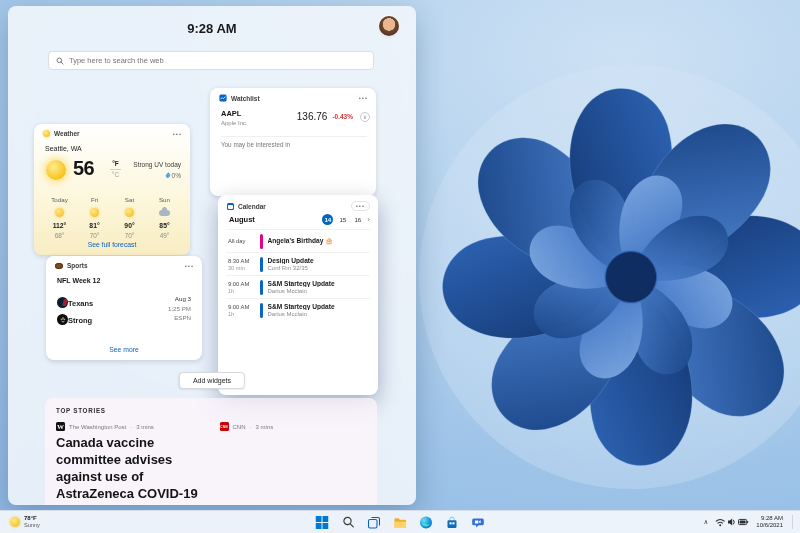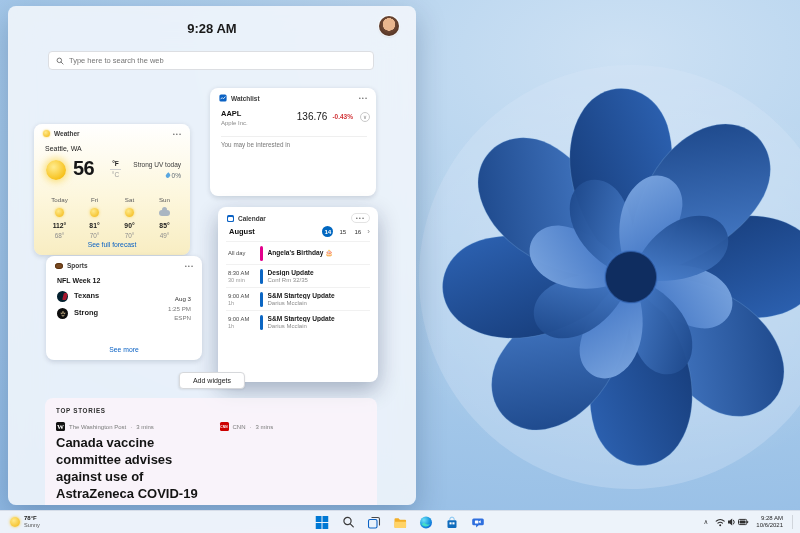--- a/index.html
+++ b/index.html
@@ -87,21 +87,21 @@
   .stock-right{position:absolute;right:14px;top:2px;display:flex;align-items:center;gap:5px;}
   .stock-price{font-size:10px;color:#161616;}
   .stock-chg{font-size:6.5px;font-weight:600;}
   .stock-badge{position:absolute;right:-3px;top:3px;width:10px;height:10px;box-sizing:border-box;
     border:1px solid #c9c9c9;border-radius:50%;color:#8a8a8a;font-size:5.5px;
     display:flex;align-items:center;justify-content:center;background:#fff;}
   .interest-note{position:absolute;top:48px;left:11px;right:9px;border-top:1px solid #efefef;
     padding-top:4px;font-size:6.3px;color:#787878;}
 
   
-  .calendar-card{left:210px;top:201px;width:160px;height:175px;
+  .calendar-card{left:210px;top:189px;width:160px;height:200px;
     box-shadow:0 8px 22px rgba(0,20,60,.30);}
   .cal-glyph{width:7px;height:7px;border-radius:1.5px;background:#0b62c4;position:relative;}
   .cal-glyph::after{content:"";position:absolute;left:1px;right:1px;top:2.5px;bottom:1px;
     background:#fff;border-radius:1px;}
   .cal-month-row{position:absolute;top:19px;left:11px;right:8px;display:flex;align-items:center;}
   .cal-month{font-size:7.5px;font-weight:700;color:#111;}
   .cal-dates{margin-left:auto;display:flex;align-items:center;gap:4px;}
   .cal-date{width:11px;height:11px;border-radius:50%;font-size:6.2px;color:#333;
     display:flex;align-items:center;justify-content:center;}
   .cal-date.selected{color:#fff;font-weight:700;}
@@ -116,21 +116,21 @@
   .ev-text{flex:1;min-width:0;}
   .ev-title{font-size:6.6px;font-weight:700;color:#181818;white-space:nowrap;overflow:hidden;}
   .ev-sub{font-size:6px;color:#8c8c8c;margin-top:1.5px;}
 
   
   .sports-card{left:38px;top:250px;width:156px;height:104px;}
   .sp-glyph{width:8px;height:6px;border-radius:50%;background:#7a4a21;
     box-shadow:inset 0 0 0 1px #5c3512;}
   .sp-week{position:absolute;top:21px;left:11px;font-size:7px;font-weight:700;color:#141414;}
   .sp-teams{position:absolute;top:35px;left:11px;}
-  .sp-team{display:flex;align-items:flex-start;gap:6px;height:17px;}
+  .sp-team{display:flex;align-items:flex-end;height:17px;}
   .sp-name{font-size:7.5px;font-weight:700;color:#1c1c1c;}
   .logo{width:11px;height:11px;border-radius:50%;position:relative;overflow:hidden;flex:0 0 11px;}
   .logo-texans{background:#03202f;}
   .logo-texans::after{content:"";position:absolute;left:5.5px;top:2px;width:3.5px;height:7px;
     background:#a71930;transform:skewX(-14deg);border-radius:1px;}
   .logo-saints{background:#0d0d0d;display:flex;align-items:center;justify-content:center;}
   .sp-meta{position:absolute;top:38px;right:11px;text-align:right;line-height:1.55;}
   .sp-meta-line1{font-size:6.2px;color:#333;}
   .sp-meta-line{font-size:6.2px;color:#7a7a7a;}
   .sp-link{position:absolute;bottom:7px;left:0;right:0;}

